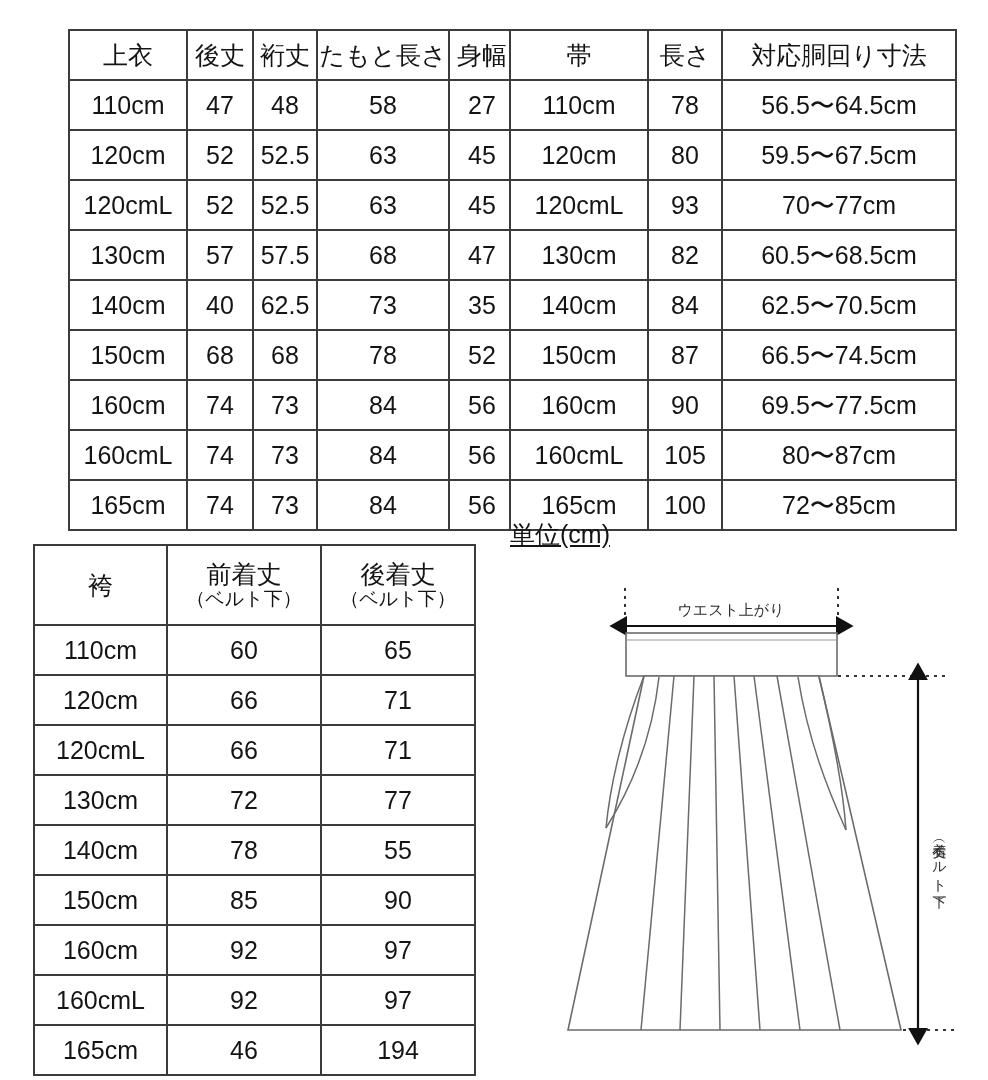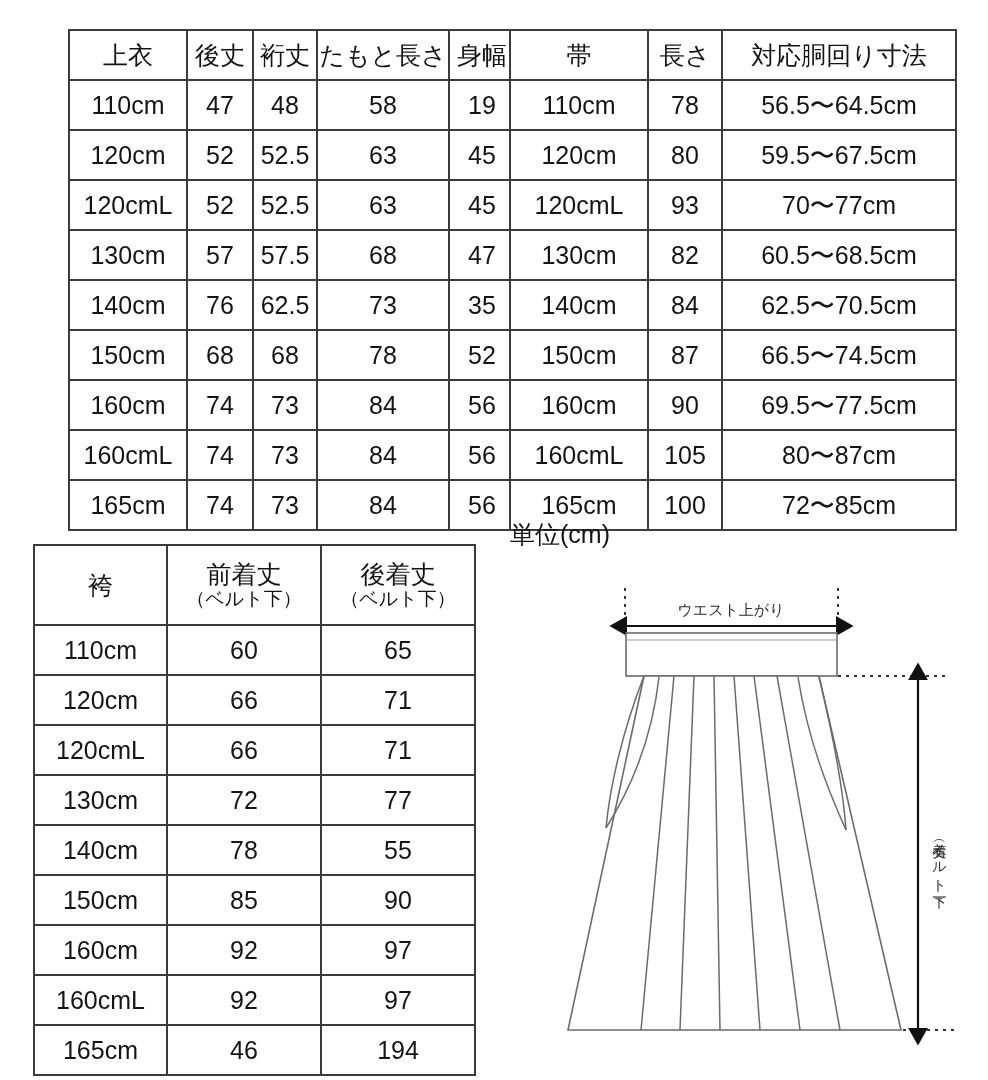--- a/index.html
+++ b/index.html
@@ -71,20 +71,21 @@
   #tbl-obi .c1 { width: 74px; }
   #tbl-obi .c2 { width: 234px; }
 
   #unit-note {
     position: absolute;
     left: 510px;
     top: 518px;
     font-size: 25px;
     color: #141414;
     letter-spacing: 0px;
+    text-decoration: underline;
   }
 
   
   #tbl-hakama-wrap {
     position: absolute;
     left: 33px;
     top: 544px;
   }
   #tbl-hakama { width: 441px; }
   #tbl-hakama td { height: 48px; font-size: 25px; }
@@ -127,21 +128,21 @@
           <th>たもと長さ</th>
           <th>身幅</th>
         </tr>
       </thead>
       <tbody>
         <tr>
           <td>110cm</td>
           <td>47</td>
           <td>48</td>
           <td>58</td>
-          <td>19</td>
+          <td>27</td>
         </tr>
         <tr>
           <td>120cm</td>
           <td>52</td>
           <td>52.5</td>
           <td>63</td>
           <td>45</td>
         </tr>
         <tr>
           <td>120cmL</td>
@@ -152,21 +153,21 @@
         </tr>
         <tr>
           <td>130cm</td>
           <td>57</td>
           <td>57.5</td>
           <td>68</td>
           <td>47</td>
         </tr>
         <tr>
           <td>140cm</td>
-          <td>76</td>
+          <td>40</td>
           <td>62.5</td>
           <td>73</td>
           <td>35</td>
         </tr>
         <tr>
           <td>150cm</td>
           <td>68</td>
           <td>68</td>
           <td>78</td>
           <td>52</td>

